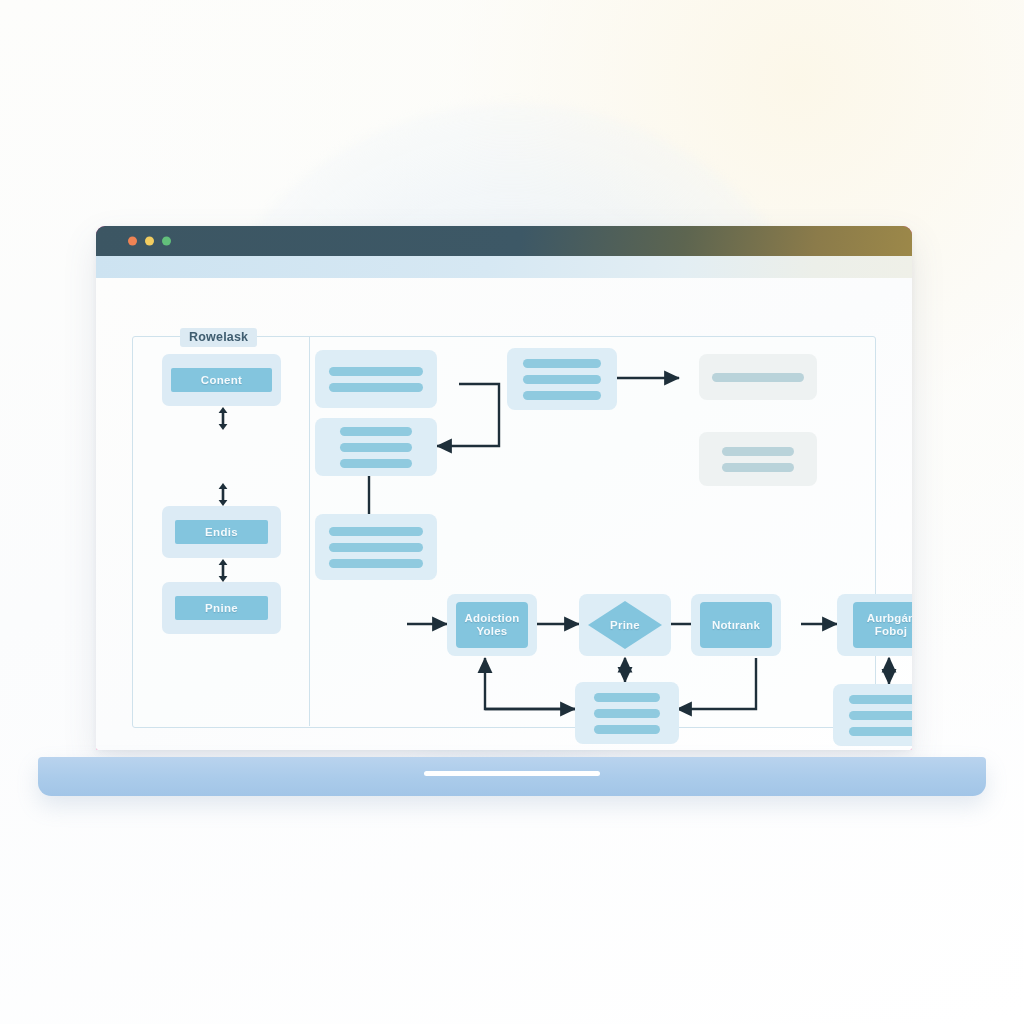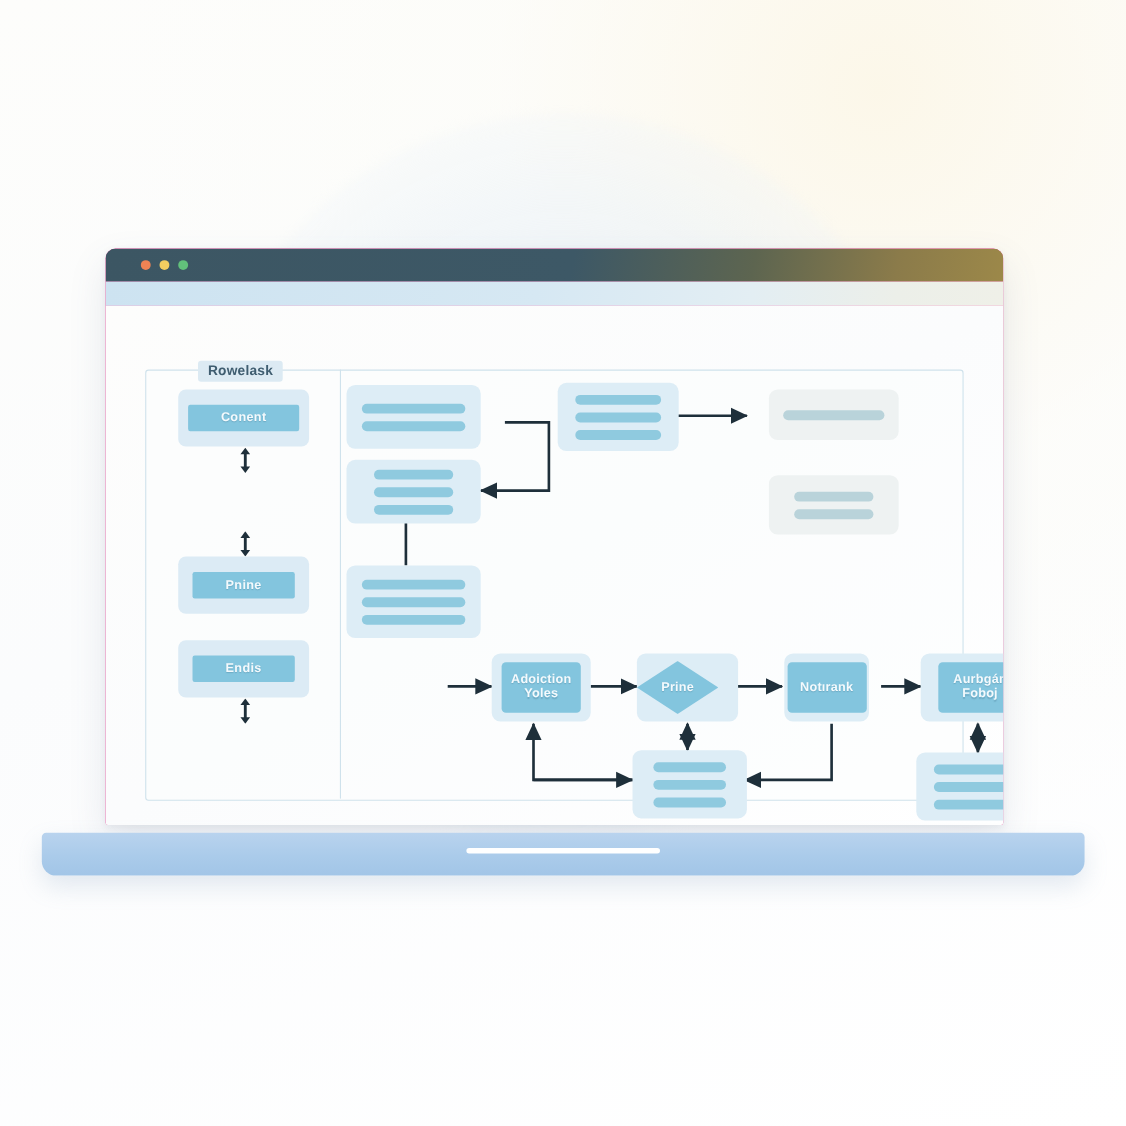--- a/index.html
+++ b/index.html
@@ -114,21 +114,21 @@
   }
   .lbl-chip{
     background:#83c5de;border-radius:4px;
     display:flex;flex-direction:column;align-items:center;justify-content:center;
     font-size:11.5px;font-weight:700;color:#f4fafd;line-height:1.12;
     letter-spacing:.2px;text-align:center;
     text-shadow:0 1px 1px rgba(70,120,145,0.35);
   }
   .dia-node{
     position:absolute;background:#ddedf6;border-radius:8px;
-    display:flex;align-items:center;
+    display:flex;align-items:center;justify-content:center;
   }
   .dia{
     width:74px;height:48px;background:#83c5de;
     clip-path:polygon(50% 0,100% 50%,50% 100%,0 50%);
     display:flex;align-items:center;justify-content:center;
     font-size:11.5px;font-weight:700;color:#f4fafd;letter-spacing:.2px;
     text-shadow:0 1px 1px rgba(70,120,145,0.35);
   }
   svg.edges{position:absolute;left:0;top:0;width:565px;height:390px;overflow:visible;}
 
@@ -188,33 +188,33 @@
           <svg class="v-arrow" viewBox="0 0 14 23">
             <line x1="7" y1="4" x2="7" y2="19" stroke="#1e2f3a" stroke-width="2.6"></line>
             <polygon points="7,0 11.4,6 2.6,6" fill="#1e2f3a"></polygon>
             <polygon points="7,23 11.4,17 2.6,17" fill="#1e2f3a"></polygon>
           </svg>
         </div>
 
 
         <div class="side-row">
           <div class="side-card">
-            <span class="side-chip">Pnine</span>
-          </div>
-        </div>
-
-        <div class="side-row">
-          <div class="side-card">
             <span class="side-chip">Endis</span>
           </div>
           <svg class="v-arrow" viewBox="0 0 14 23">
             <line x1="7" y1="4" x2="7" y2="19" stroke="#1e2f3a" stroke-width="2.6"></line>
             <polygon points="7,0 11.4,6 2.6,6" fill="#1e2f3a"></polygon>
             <polygon points="7,23 11.4,17 2.6,17" fill="#1e2f3a"></polygon>
           </svg>
+        </div>
+
+        <div class="side-row">
+          <div class="side-card">
+            <span class="side-chip">Pnine</span>
+          </div>
         </div>
 
       </div>
 
       <div id="flow">
 
         <svg class="edges">
           <defs>
             <marker id="ah" markerWidth="7" markerHeight="7" refX="6.2" refY="3.5" orient="auto" markerUnits="strokeWidth">
               <path d="M0,0.4 L6.6,3.5 L0,6.6 z" fill="#1e2f3a"></path>
@@ -291,21 +291,21 @@
             <span>Yoles</span>
           </div>
         </div>
 
         <div class="dia-node" style="left:270px;top:258px;width:92px;height:62px;">
           <div class="dia">
             <span>Prine</span>
           </div>
         </div>
 
-        <div class="lbl-node" style="left:404px;top:258px;width:77px;height:62px;">
+        <div class="lbl-node" style="left:382px;top:258px;width:90px;height:62px;">
           <div class="lbl-chip" style="width:72px;height:46px;">
             <span>Notırank</span>
           </div>
         </div>
 
         <div class="lbl-node" style="left:528px;top:258px;width:94px;height:62px;">
           <div class="lbl-chip" style="width:76px;height:46px;margin-left:14px;">
             <span>Aurbgán</span>
             <span>Foboj</span>
           </div>

